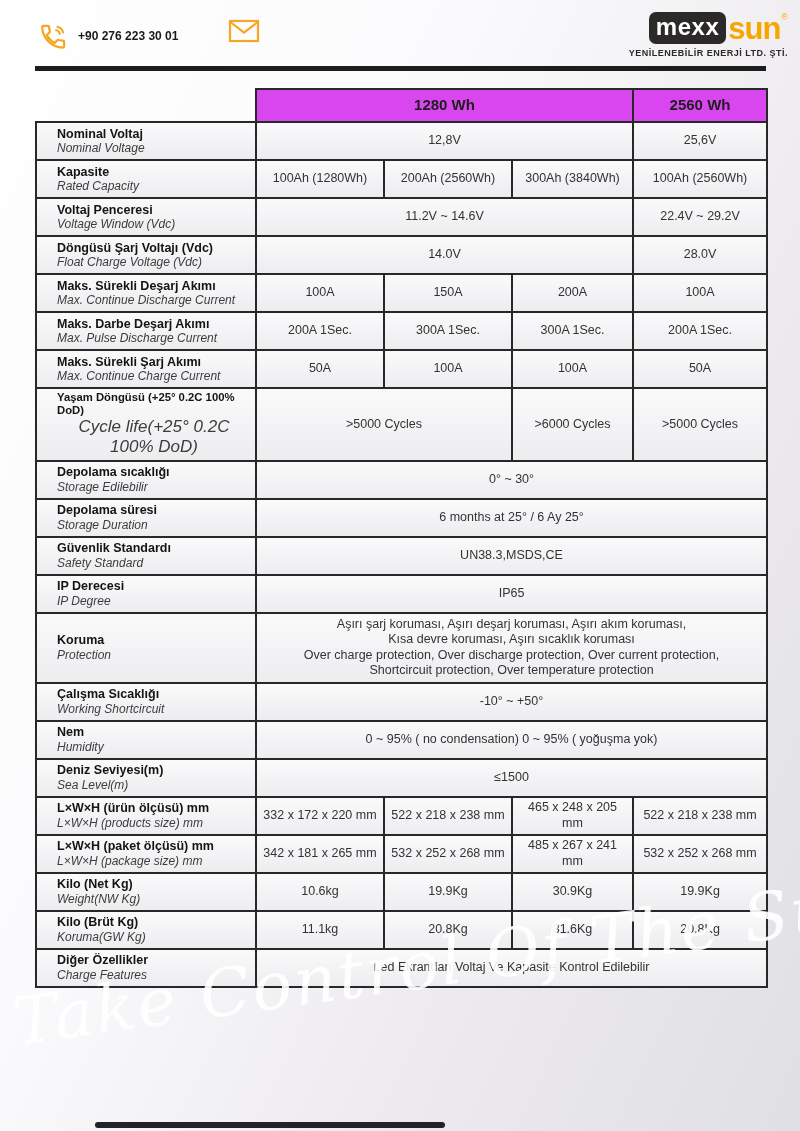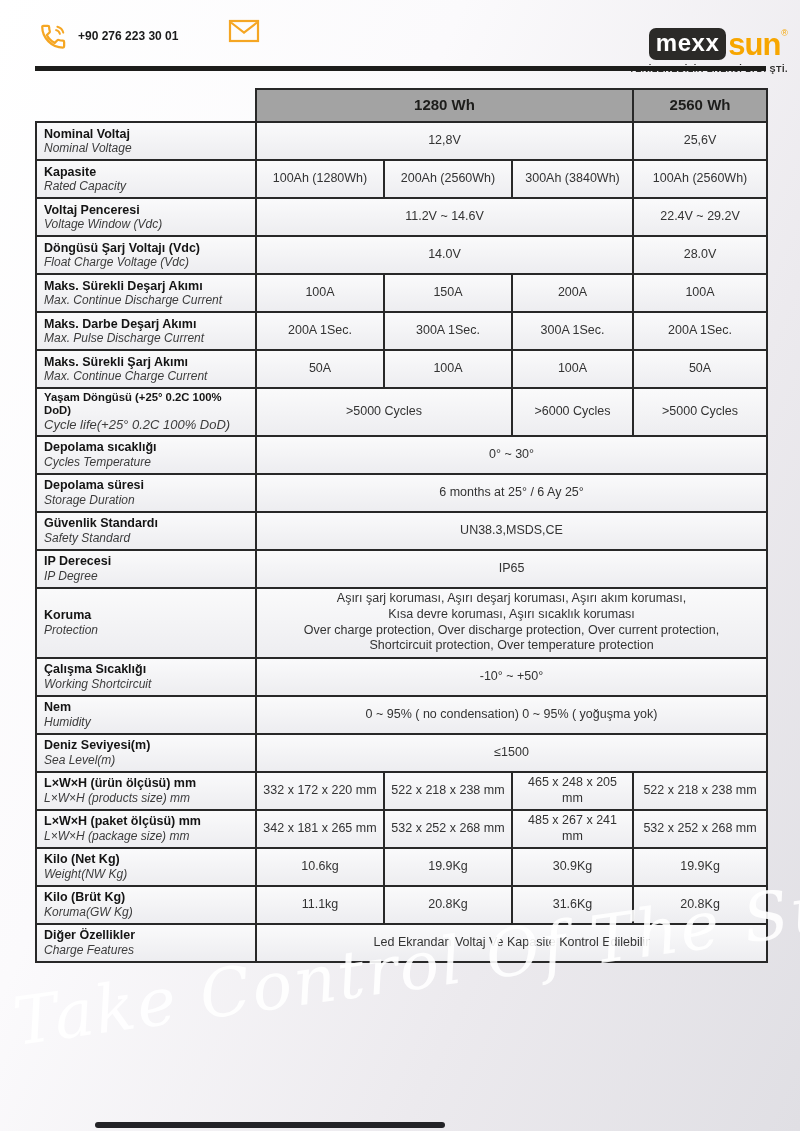--- a/index.html
+++ b/index.html
@@ -9,46 +9,46 @@
     background:linear-gradient(115deg,#ffffff 0%,#fbfafc 35%,#eceaee 70%,#e0dfe4 100%);
   }
   
   .topbar{position:absolute;left:0;top:0;width:800px;height:66px;}
   .contact{position:absolute;display:flex;align-items:center;gap:10px;}
   .phone-group{left:38px;top:22px;}
   .mail-group{left:228px;top:18px;}
   .contact .txt{font-weight:bold;color:#1b1b1b;font-size:12px;line-height:1.15;}
   .mail-lines{font-weight:bold;color:#1b1b1b;font-size:14.5px;line-height:1.2;}
   .icon svg{display:block;}
-  .logo{position:absolute;right:12px;top:12px;text-align:right;margin-top:16px;}
+  .logo{position:absolute;right:12px;top:12px;text-align:right;}
   .logo-word{display:flex;align-items:center;justify-content:flex-end;}
   .logo-mexx{background:#2b2a28;color:#ffffff;font-weight:bold;font-size:24px;
     padding:3px 7px 5px 7px;border-radius:7px;letter-spacing:0.5px;line-height:1;}
   .logo-sun{color:#f7a600;font-weight:bold;font-size:31px;letter-spacing:-1px;
     margin-left:2px;line-height:1;}
   .logo-reg{color:#f7a600;font-size:9px;vertical-align:top;margin-left:1px;align-self:flex-start;}
   .logo-sub{font-size:9px;font-weight:bold;color:#2b2a28;letter-spacing:0.5px;margin-top:4px;}
   .rule{position:absolute;left:35px;top:66px;width:731px;height:5px;background:#1d1d1b;}
   
   .spec-table{position:absolute;left:35px;top:88px;border-collapse:collapse;table-layout:fixed;width:731px;}
   .spec-table td,.spec-table th{
     border:2px solid #282828;
     background:linear-gradient(180deg,#fafafb 0%,#ededf0 100%);
     color:#333;font-size:12.5px;text-align:center;vertical-align:middle;
     padding:0 4px;height:32px;white-space:pre-line;line-height:1.25;
   }
   .spec-table th.prod{
-    background:#a3a3a3;color:#1d1d1b;font-size:15px;font-weight:bold;height:23px;white-space:normal;
+    background:#d946ef;color:#1d1d1b;font-size:15px;font-weight:bold;height:23px;white-space:normal;
   }
   .spec-table td.corner,.spec-table th.corner{border:none;background:transparent;}
-  .spec-table td.lbl{text-align:left;padding:2px 4px 2px 7px;white-space:normal;}
+  .spec-table td.lbl{text-align:left;padding:2px 4px 2px 20px;white-space:normal;}
   .lbl .tr{font-weight:bold;color:#141414;font-size:12.5px;line-height:1.15;}
   .lbl .en{font-style:italic;color:#3c3c3c;font-size:12px;line-height:1.2;}
   .lbl.small .tr{font-size:11.3px;}
-  .lbl.small .en{font-size:13px;}
+  .lbl.small .en{font-size:17px;text-align:center;}
   tr.tall td{height:64px;}
   
   .slogan{
     position:absolute;left:10px;top:930px;width:780px;text-align:center;
     transform:rotate(-8deg);transform-origin:center;
     font-family:"DejaVu Serif", serif;font-style:italic;font-size:66px;
     color:rgba(255,255,255,0.9);white-space:nowrap;letter-spacing:2px;
   }
   .bottom-bar{position:absolute;left:95px;top:1122px;width:350px;height:6px;
     border-radius:3px;background:#232327;}
@@ -171,21 +171,21 @@
           <div class="tr">Yaşam Döngüsü (+25° 0.2C 100% DoD)</div>
           <div class="en">Cycle life(+25° 0.2C 100% DoD)</div>
         </td>
         <td colspan="2">&gt;5000 Cycles</td>
         <td colspan="1">&gt;6000 Cycles</td>
         <td colspan="1">&gt;5000 Cycles</td>
       </tr>
       <tr>
         <td class="lbl">
           <div class="tr">Depolama sıcaklığı</div>
-          <div class="en">Cycles Temperature</div>
+          <div class="en">Storage Edilebilir</div>
         </td>
         <td colspan="4">0° ~ 30°</td>
       </tr>
       <tr>
         <td class="lbl">
           <div class="tr">Depolama süresi</div>
           <div class="en">Storage Duration</div>
         </td>
         <td colspan="4">6 months at 25° / 6 Ay 25°</td>
       </tr>

